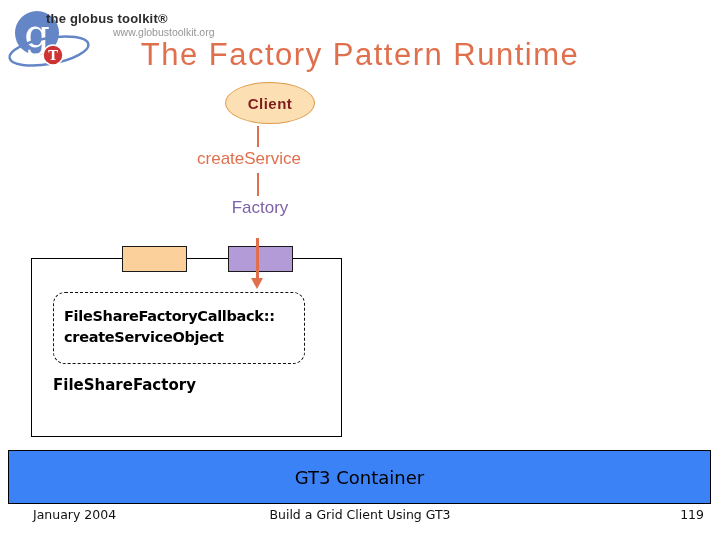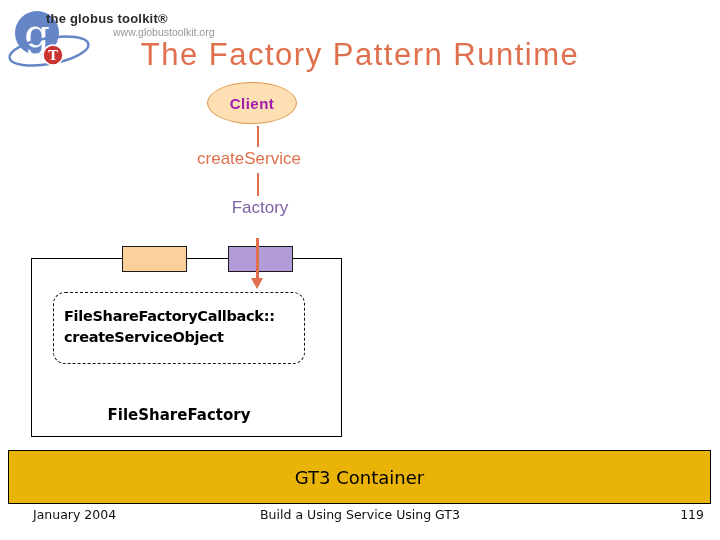--- a/index.html
+++ b/index.html
@@ -12,24 +12,24 @@
   
   #logo-svg{left:2px;top:2px;width:104px;height:72px;}
   #brand{left:46px;top:11px;font-size:13px;font-weight:bold;color:#2b2b2b;letter-spacing:.2px;}
   #brand-url{left:113px;top:26px;font-size:10.5px;color:#969696;}
 
   
   #title{left:40px;top:37px;width:640px;text-align:center;
          font-size:31px;letter-spacing:1.5px;color:#e0704d;white-space:nowrap;}
 
   
-  #client{left:207px;top:82px;width:90px;height:42px;border-radius:50%;
+  #client{left:225px;top:82px;width:90px;height:42px;border-radius:50%;
           background:#fcdfb2;border:1.5px solid #de9a4d;box-sizing:border-box;
           display:flex;align-items:center;justify-content:center;
-          font-size:15px;font-weight:bold;color:#a21caf;letter-spacing:.5px;}
+          font-size:15px;font-weight:bold;color:#7f1d1d;letter-spacing:.5px;}
 
   .vline{width:2px;background:#e0704d;}
   #line1{left:257px;top:126px;height:21px;}
   #line2{left:257px;top:173px;height:23px;}
 
   #create-service{left:149px;top:149px;width:200px;text-align:center;
                   font-size:17px;color:#e0704d;}
   #factory-porttype{left:160px;top:197px;width:200px;text-align:center;
                     font-size:17px;line-height:21px;color:#7e62a7;}
 
@@ -46,27 +46,27 @@
               border-left:6.5px solid transparent;border-right:6.5px solid transparent;
               border-top:11px solid #e0704d;}
 
   #callback-box{left:53px;top:292px;width:252px;height:72px;box-sizing:border-box;
                 border:1.5px dashed #111;border-radius:12px;z-index:2;
                 padding:13px 0 0 10px;
                 font-family:"DejaVu Sans","Liberation Sans",sans-serif;
                 font-size:14.5px;font-weight:bold;color:#000;line-height:21px;
                 letter-spacing:-.3px;white-space:nowrap;}
 
-  #factory-impl{left:53px;top:406px;width:252px;text-align:center;z-index:2;
+  #factory-impl{left:53px;top:376px;width:252px;text-align:left;z-index:2;
                 font-family:"DejaVu Sans","Liberation Sans",sans-serif;
                 font-size:15px;font-weight:bold;color:#000;}
 
   
   #gt3-box{left:8px;top:450px;width:703px;height:54px;box-sizing:border-box;
-           border:1.5px solid #000;background:#eab308;
+           border:1.5px solid #000;background:#3b82f6;
            display:flex;align-items:center;justify-content:center;
            font-family:"DejaVu Sans","Liberation Sans",sans-serif;
            font-size:18px;color:#000;}
 
   
   .footer-text{top:507px;font-family:"DejaVu Sans","Liberation Sans",sans-serif;
                font-size:12.5px;color:#111;}
   #footer-date{left:33px;}
   #footer-center{left:0;width:720px;text-align:center;}
   #footer-page{right:16px;}
@@ -107,16 +107,16 @@
     <div>createServiceObject</div>
   </div>
 
   <div id="factory-impl" class="abs">FileShareFactory</div>
 
   <div id="gt3-box" class="abs">
     <span>GT3 Container</span>
   </div>
 
   <div id="footer-date" class="abs footer-text">January 2004</div>
-  <div id="footer-center" class="abs footer-text">Build a Using Service Using GT3</div>
+  <div id="footer-center" class="abs footer-text">Build a Grid Client Using GT3</div>
   <div id="footer-page" class="abs footer-text">119</div>
 
 </div>
 
 </body></html>

